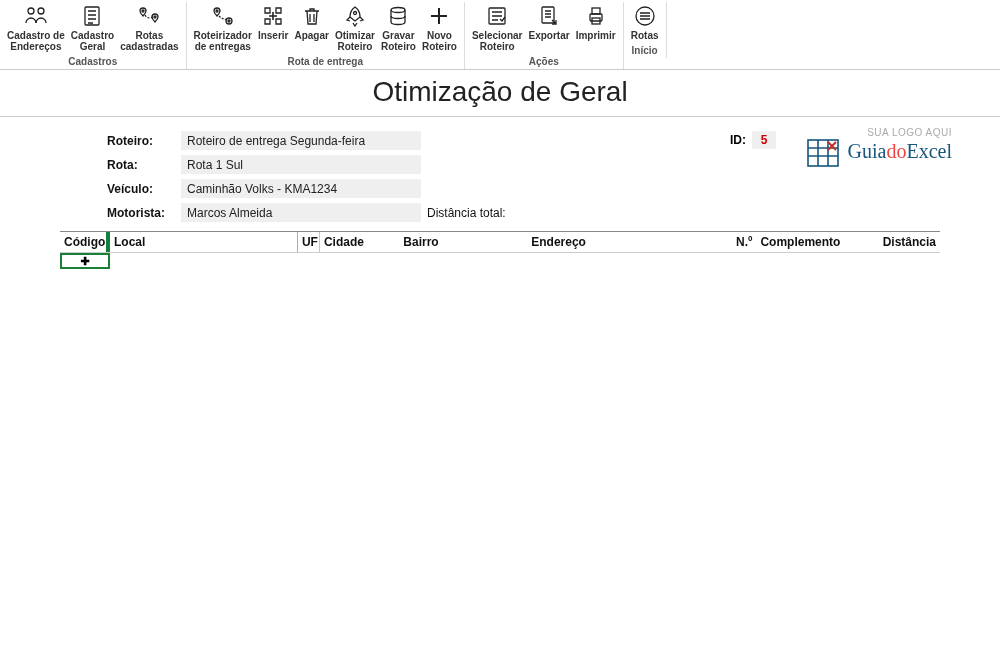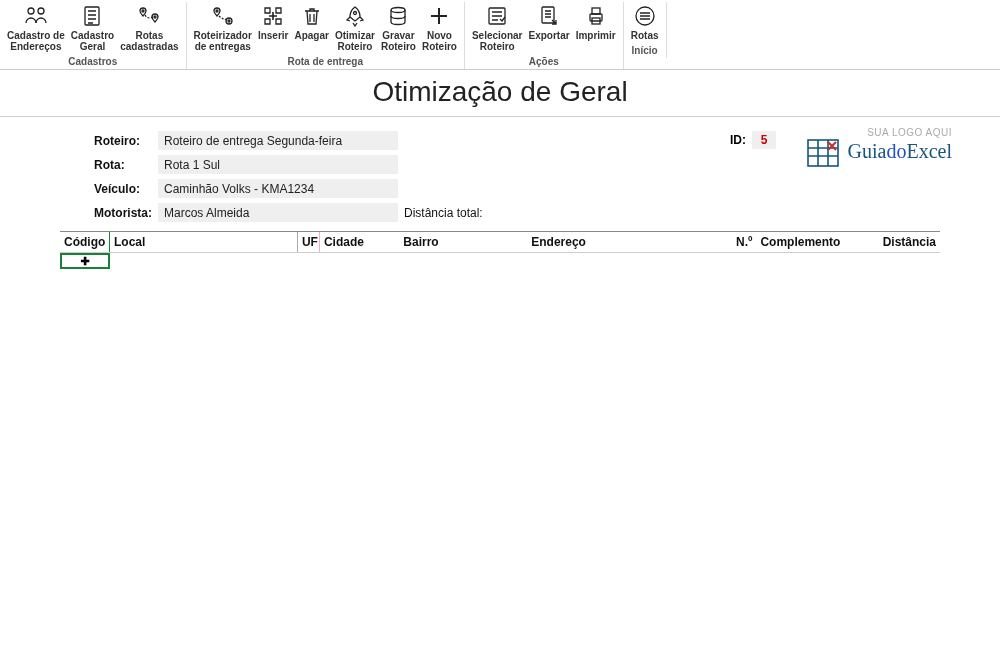--- a/index.html
+++ b/index.html
@@ -71,25 +71,25 @@
 .form-area {
   margin: 12px 60px 0 60px;
   position: relative;
 }
 .form-row {
   display: flex;
   align-items: center;
   height: 24px;
 }
 .form-label {
-  width: 64px;
+  width: 74px;
   font-weight: 700;
   font-size: 12px;
   color: #111;
-  margin-left: 34px;
+  margin-left: 47px;
 }
 .form-input {
   width: 240px;
   height: 20px;
   background: #efefef;
   border: none;
   font-size: 12px;
   color: #222;
   padding: 2px 6px;
   border-bottom: 1px solid #fff;
@@ -113,39 +113,39 @@
 }
 .logo {
   position: absolute;
   right: -12px;
   top: -2px;
   text-align: right;
 }
 .logo-top { font-size: 10px; color: #aaa; letter-spacing: 0.5px; }
 .logo-main { font-family: Georgia, serif; font-size: 20px; }
 .logo-guia { color: #16567d; font-weight: 400; }
-.logo-do { color: #1d4ed8; font-weight: 400; }
+.logo-do { color: #ef4444; font-weight: 400; }
 .logo-excel { color: #16567d; font-weight: 400; }
 .logo-svg { display:inline-block; vertical-align: middle; margin-right:4px; }
 .dist-label {
   font-size: 12px;
   color: #111;
   margin-left: 6px;
 }
 .table-header {
   display: flex;
   margin: 6px 60px 0 60px;
   font-weight: 700;
   font-size: 12px;
   color: #111;
   border-top: 1px solid #888;
   border-bottom: 1px solid #ccc;
 }
 .th { padding: 3px 4px; }
-.th-codigo { width: 50px; border-right: 1px solid #15803d; }
+.th-codigo { width: 50px; border-right: 4px solid #15803d; }
 .th-local  { width: 196px; }
 .th-uf     { width: 22px; border-left: 1px solid #aaa; }
 .th-cidade { width: 84px; border-left: 1px solid #f9a8d4; }
 .th-bairro { width: 134px; }
 .th-endereco { width: 206px; }
 .th-no     { width: 34px; text-align: right;}
 .th-compl  { width: 128px; }
 .th-dist   { flex: 1; text-align: right; }
 .data-row {
   display: flex;

